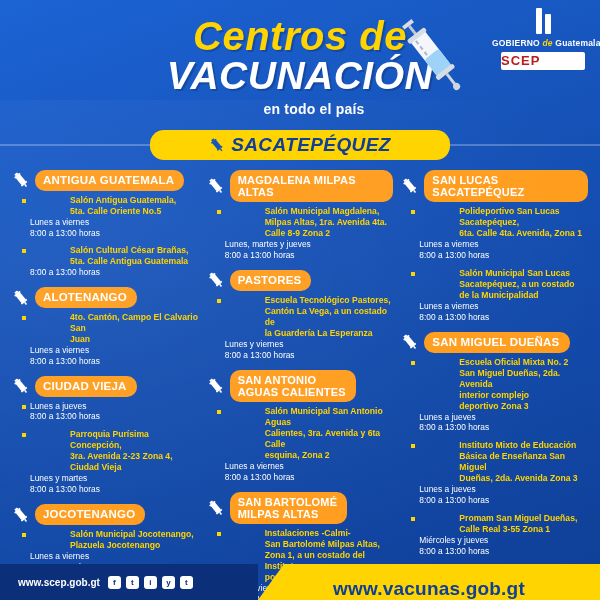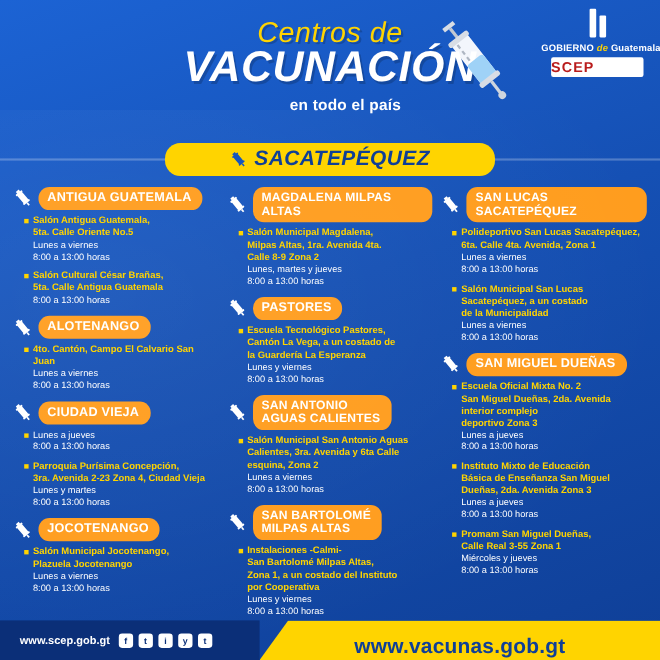--- a/index.html
+++ b/index.html
@@ -28,22 +28,22 @@
   .header {
     position: relative;
     height: 120px;
   }
   .title-wrap {
     position: absolute;
     left: 0; right: 0; top: 16px;
     text-align: center;
   }
   .t1 {
-    font-size: 26px;
-    font-weight: normal;
+    font-size: 40px;
+    font-weight: bold;
     font-style: italic;
     color: #ffd400;
     letter-spacing: 0.5px;
     line-height: 1;
     text-shadow: 2px 2px 0 rgba(0,0,0,0.18);
   }
   .t2 {
     font-size: 39px;
     font-weight: bold;
     font-style: italic;
@@ -168,37 +168,38 @@
     left: 0; top: 4px;
     width: 4px; height: 4px;
     background: #ffd400;
   }
   .site-name {
     color: #ffd400;
     font-size: 8.6px;
     font-weight: bold;
     line-height: 1.28;
     white-space: pre-line;
+    margin-left: 40px;
   }
   .site-days, .site-hours {
     color: #ffffff;
     font-size: 8.4px;
     line-height: 1.3;
   }
   
   .footer {
     position: absolute;
     left: 0; bottom: 0;
     width: 600px;
     height: 36px;
     display: flex;
     align-items: stretch;
   }
   .footer-left {
-    width: 236px;
+    width: 258px;
     background: #0b2f78;
     display: flex;
     align-items: center;
     padding-left: 18px;
     gap: 8px;
   }
   .footer-site {
     color: #ffffff;
     font-size: 10px;
     font-weight: bold;

